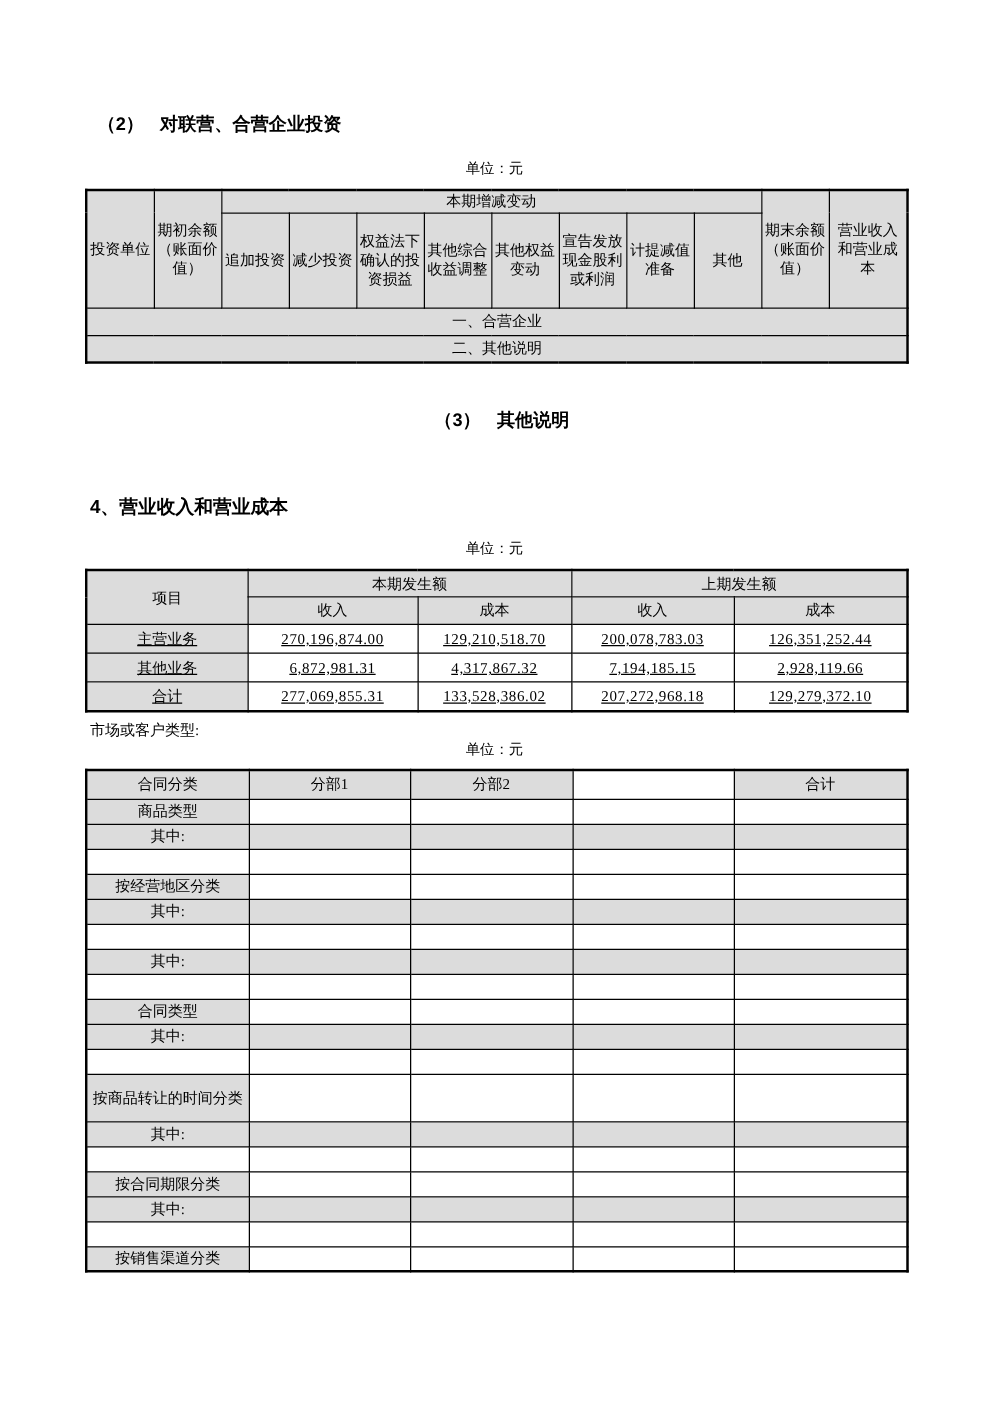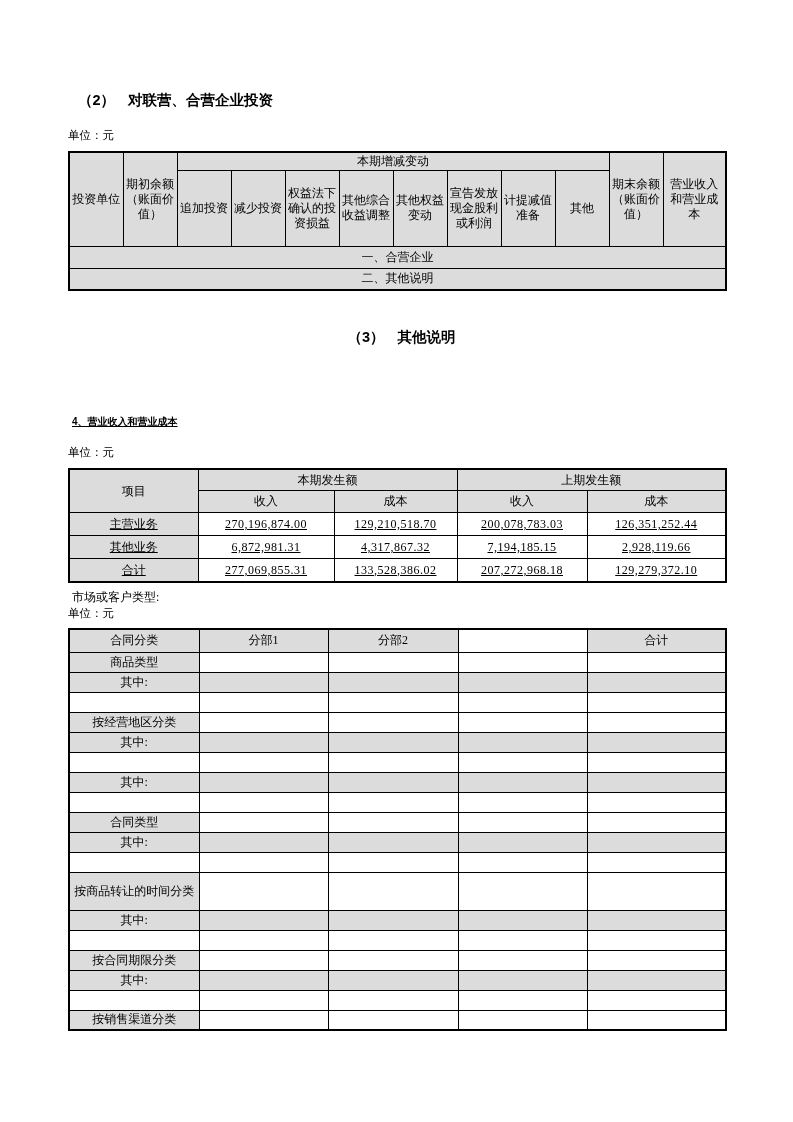--- a/index.html
+++ b/index.html
@@ -24,27 +24,26 @@
     font-weight: bold;
     font-size: 14.5px;
     line-height: 1.4;
     margin: 0 0 0 10px;
   }
   .sec .sec-num { margin-right: 13px; }
   .sec3 { margin-top: 36px; text-align: center; }
   .sec4 {
     font-family: "Liberation Sans", "DejaVu Sans", sans-serif;
     font-weight: bold;
-    font-size: 10px;
+    font-size: 15px;
     line-height: 1.4;
-    margin: 68px 0 0 4px;
-    text-decoration: underline;
+    margin: 48px 0 0 4px;
   }
   .unit {
-    text-align: left;
+    text-align: center;
     font-size: 11.5px;
     line-height: 1.25;
     margin: 18px 2px 0 0;
   }
   .unit2 { margin-top: 16px; }
   .unit3 { margin-top: 1px; }
   .info-line {
     font-size: 12px;
     line-height: 1.25;
     margin: 7px 0 0 4px;

